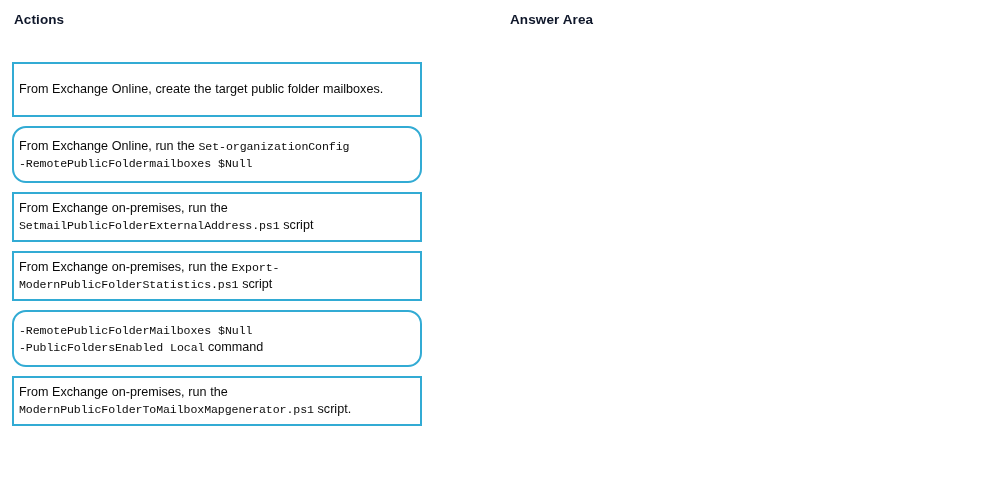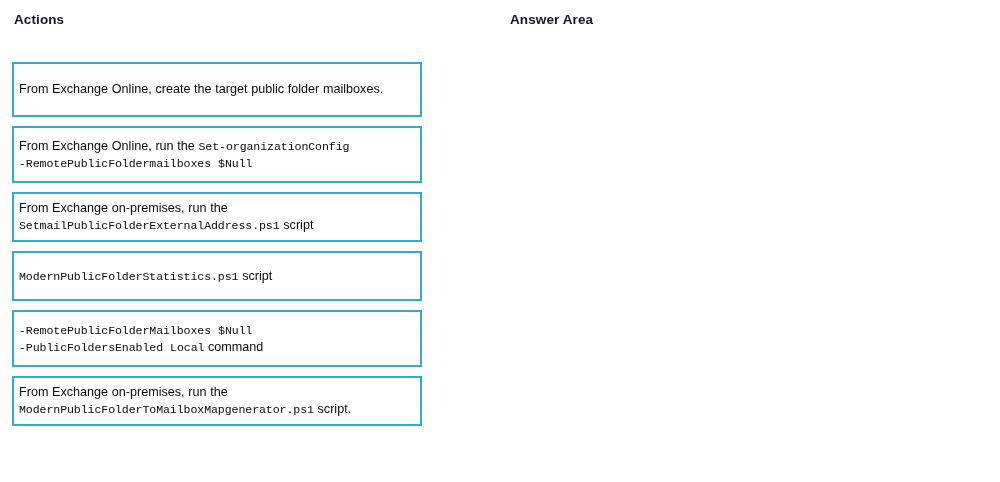--- a/index.html
+++ b/index.html
@@ -44,21 +44,21 @@
     align-items: center;
   }
   .action-card .card-text {
     font-size: 12.6px;
     line-height: 17px;
     color: #0a0a0a;
     word-spacing: 0.2px;
   }
   
   .h-tall { height: 55px; }
-  .h-cmd  { height: 57px; }
+  .h-cmd  { height: 57px; border-radius: 14px; }
   .h-mid  { height: 50px; }
 
   .mono {
     font-family: "Liberation Mono", "DejaVu Sans Mono", monospace;
     font-size: 11.6px;
     letter-spacing: -0.1px;
   }
 
   #answer-area {
     position: absolute;
@@ -88,20 +88,21 @@
       </div>
     </div>
     <div class="action-card h-mid" id="action-onprem-setmailpublicfolderexternaladdress">
       <div class="card-text">
         <div><span>From Exchange on-premises, run the</span></div>
         <div><span class="mono">SetmailPublicFolderExternalAddress.ps1</span><span> script</span></div>
       </div>
     </div>
     <div class="action-card h-mid" id="action-onprem-export-modernpublicfolderstatistics">
       <div class="card-text">
+        <div><span>From Exchange on-premises, run the </span><span class="mono">Export-</span></div>
         <div><span class="mono">ModernPublicFolderStatistics.ps1</span><span> script</span></div>
       </div>
     </div>
     <div class="action-card h-cmd" id="action-onprem-set-organizationconfig">
       <div class="card-text">
         <div><span class="mono">-RemotePublicFolderMailboxes $Null</span></div>
         <div><span class="mono">-PublicFoldersEnabled Local</span><span> command</span></div>
       </div>
     </div>
     <div class="action-card h-mid" id="action-onprem-modernpublicfoldertomailboxmapgenerator">

